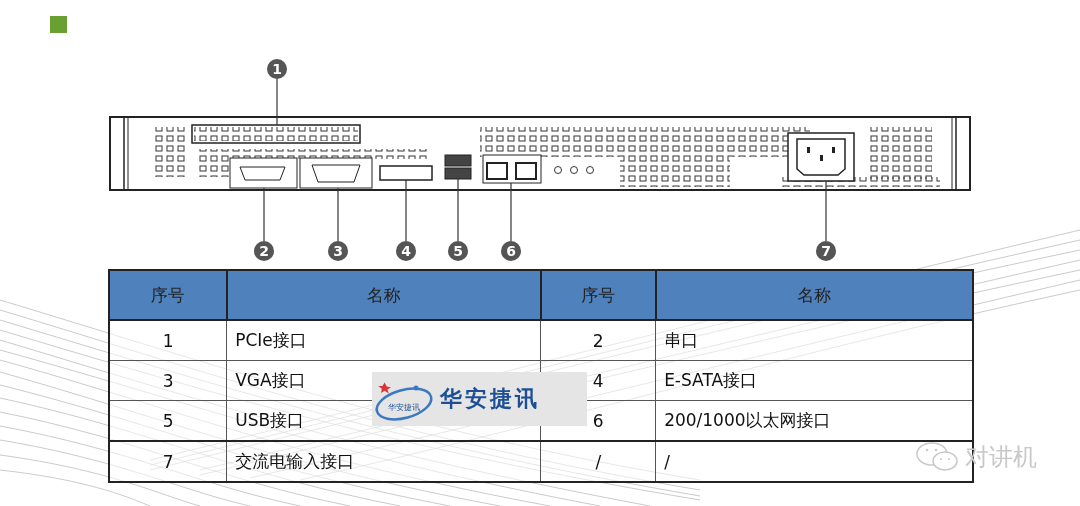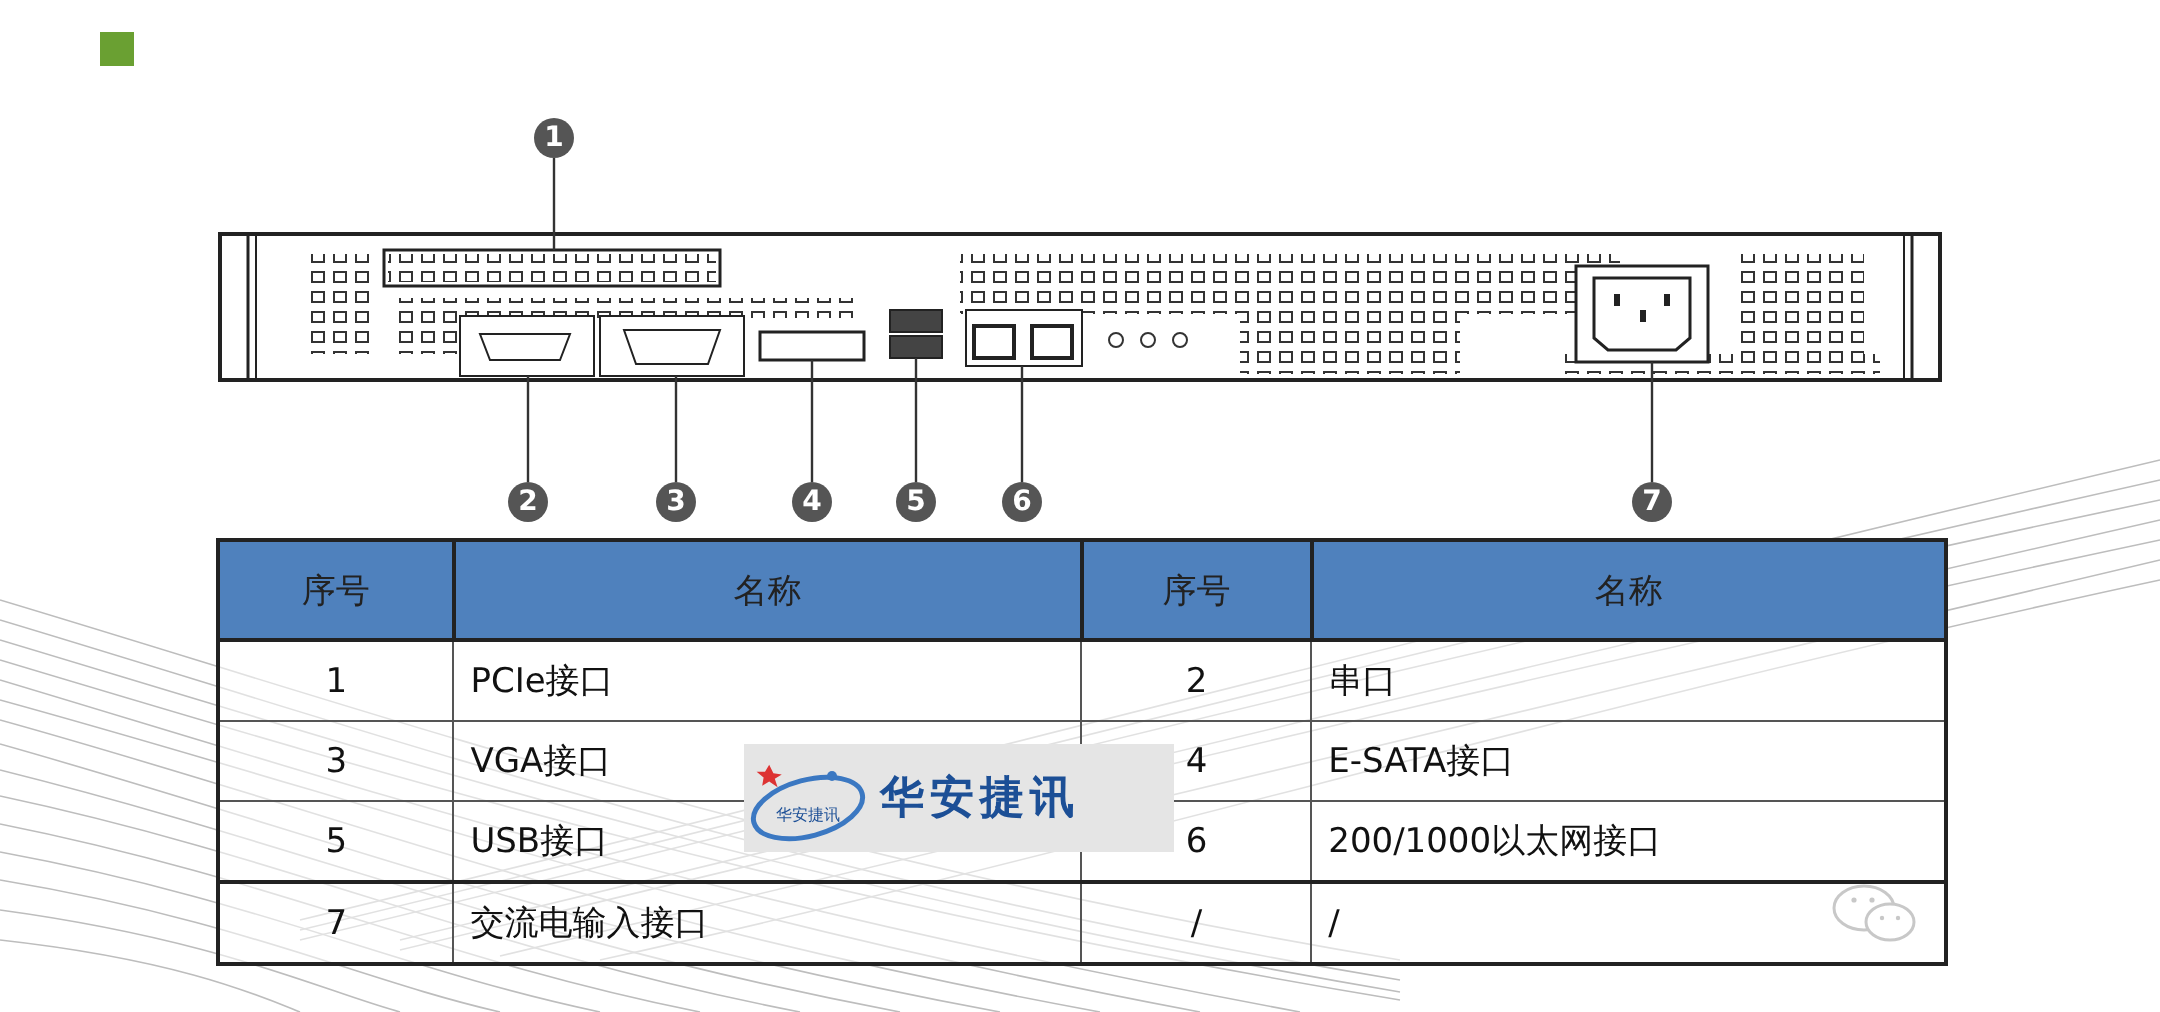--- a/index.html
+++ b/index.html
@@ -185,13 +185,14 @@
 
 <div class="watermark">
   <svg width="46" height="34" viewBox="0 0 46 34">
     <ellipse cx="17" cy="14" rx="15" ry="11" fill="none" stroke="#c8c8c8" stroke-width="1.5"></ellipse>
     <ellipse cx="30" cy="21" rx="12" ry="9" fill="#fff" stroke="#c8c8c8" stroke-width="1.5"></ellipse>
     <circle cx="12" cy="10" r="1.3" fill="#c8c8c8"></circle>
       <circle cx="21" cy="10" r="1.3" fill="#c8c8c8"></circle>
     <circle cx="26" cy="19" r="1.1" fill="#c8c8c8"></circle>
       <circle cx="34" cy="19" r="1.1" fill="#c8c8c8"></circle>
   </svg>
+  <span class="watermark-text">对讲机</span>
 </div>
 
 </body></html>

